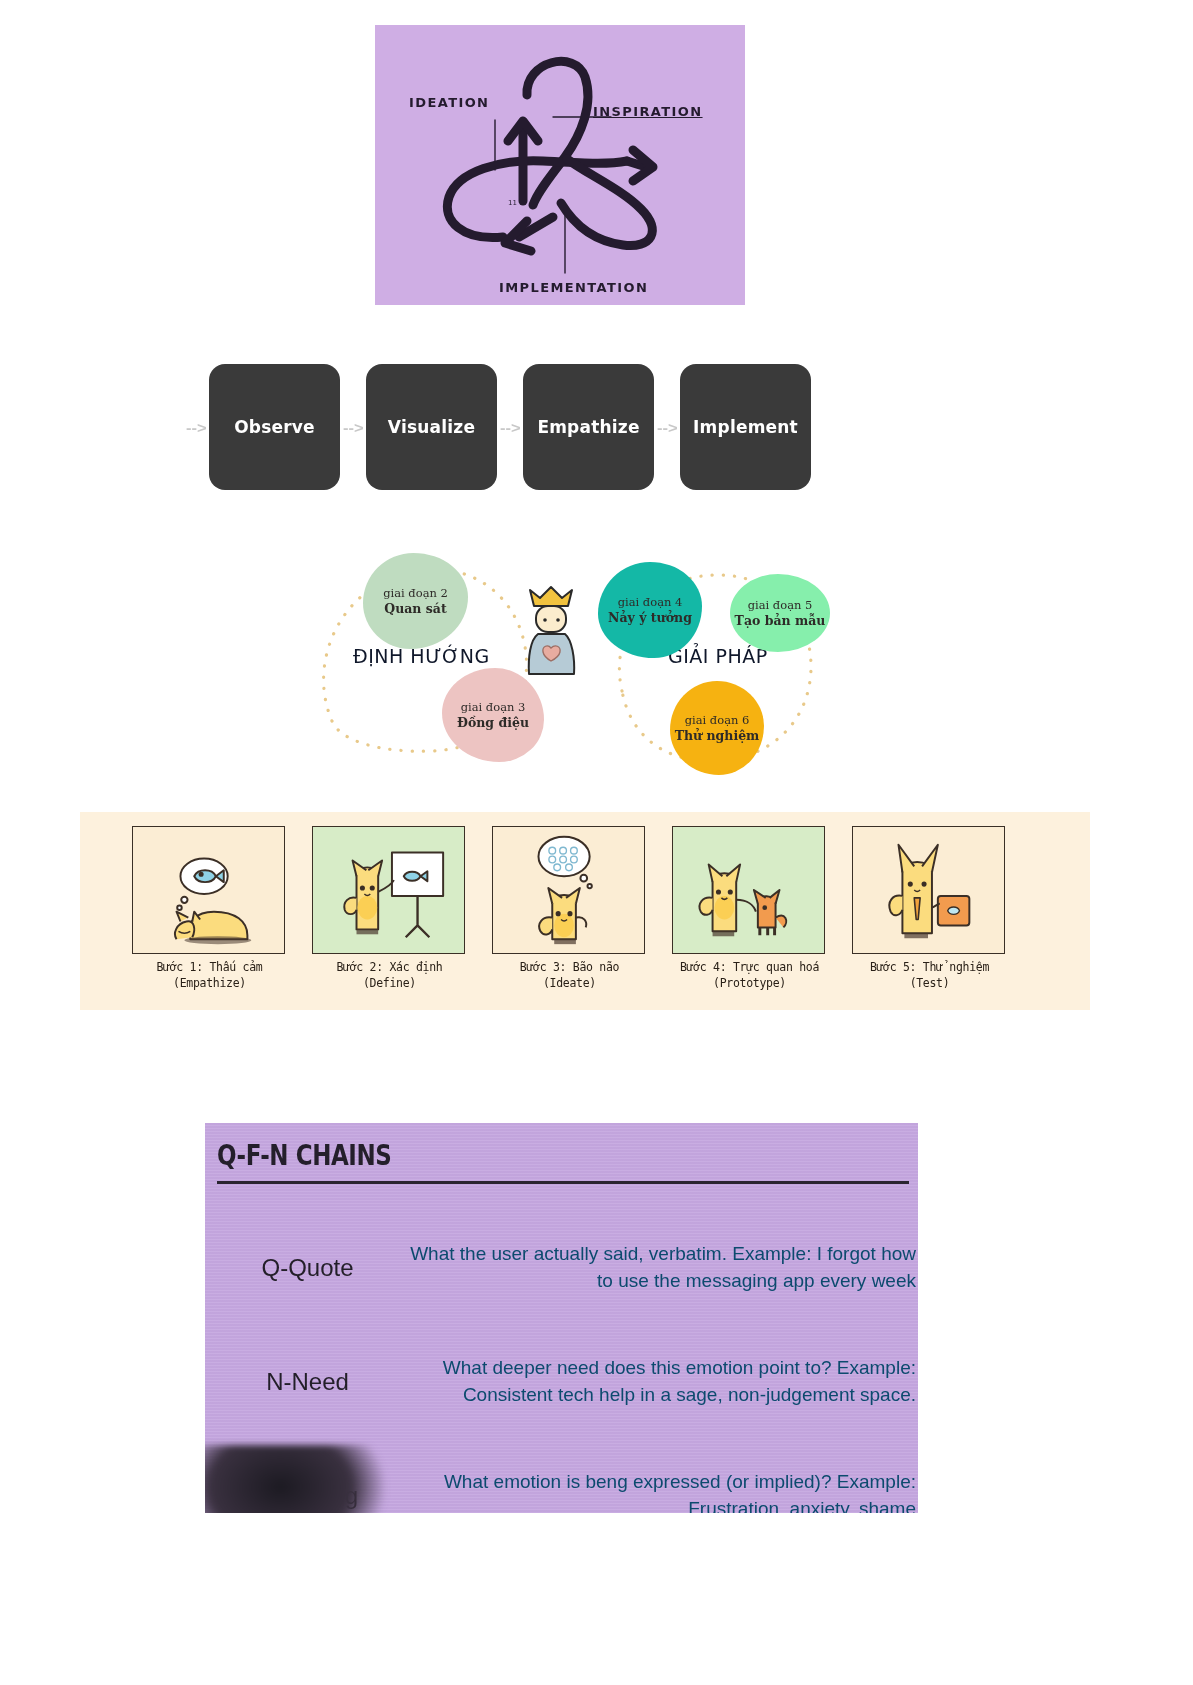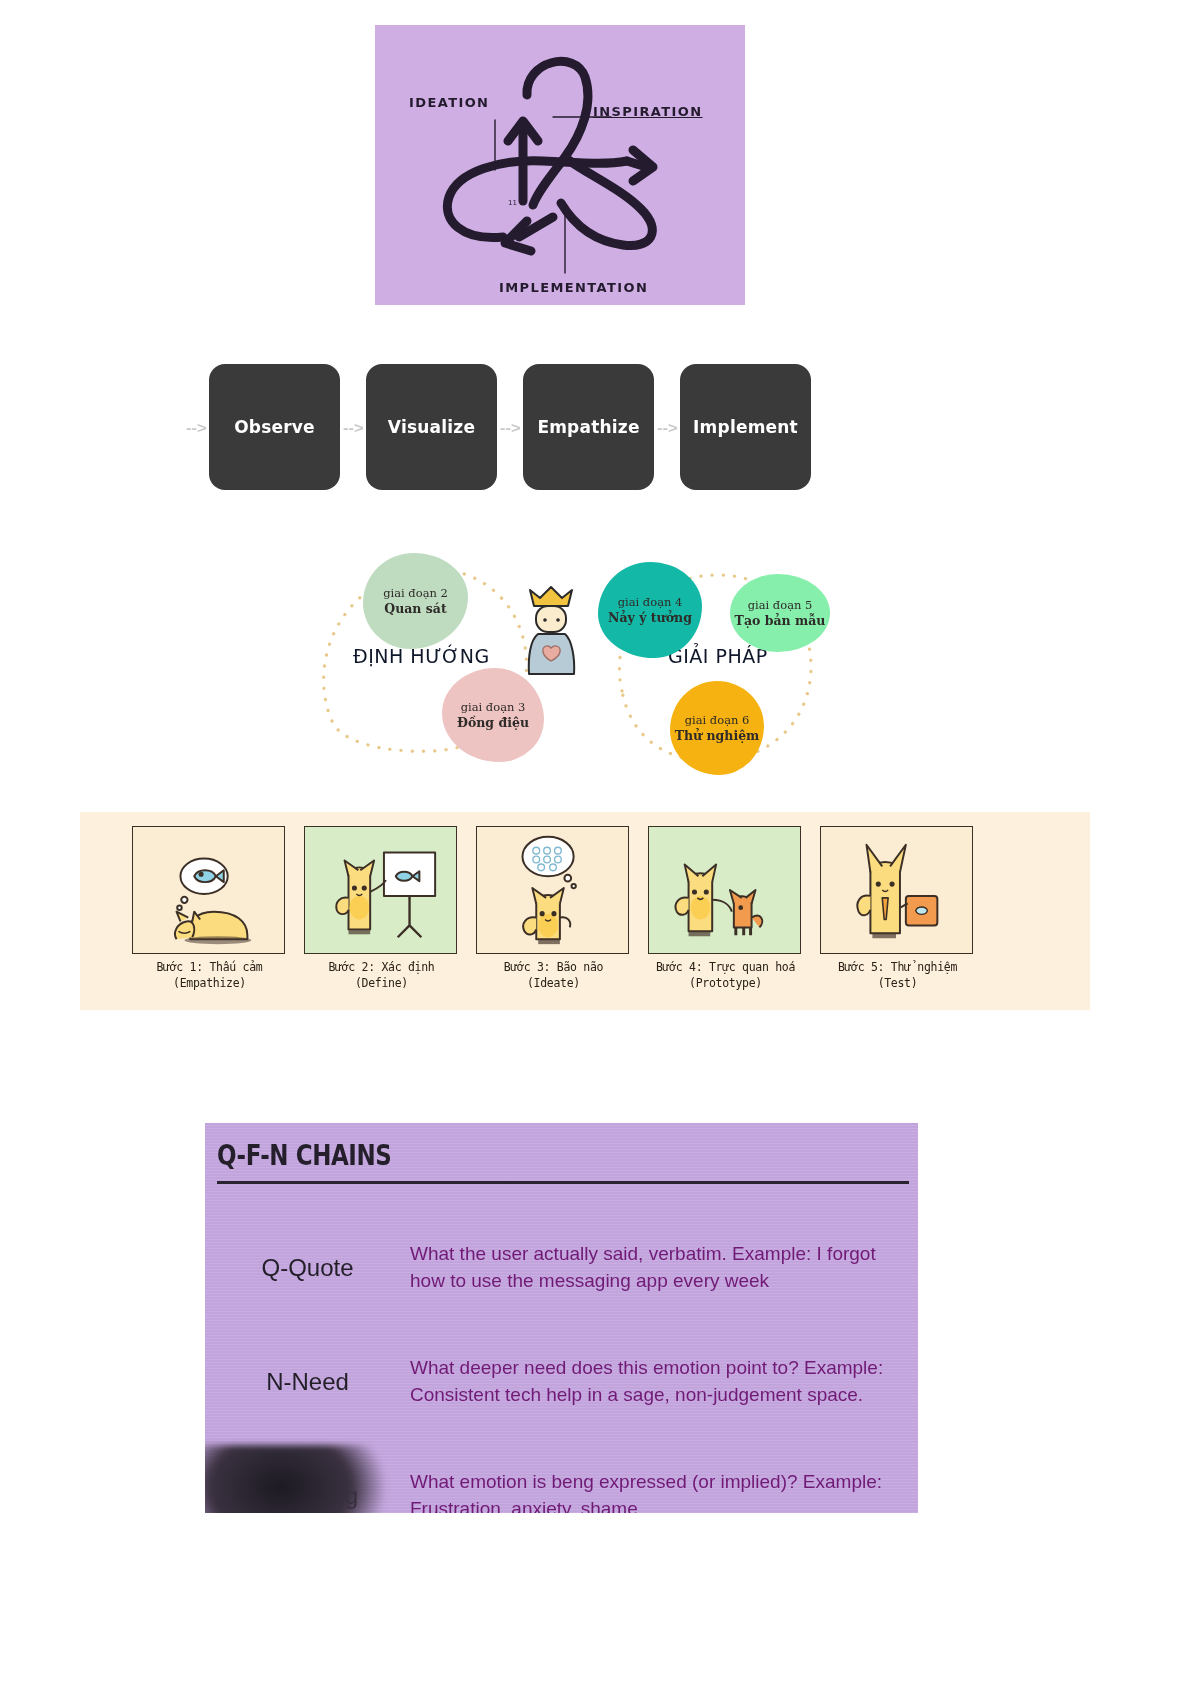--- a/index.html
+++ b/index.html
@@ -69,21 +69,21 @@
   }
   #title-dinhhuong{left:83px;top:110px;}
   #title-giaiphap{left:398px;top:110px;}
   #king{position:absolute;left:250px;top:47px;width:62px;height:96px;}
 
   
   #sec-cats{
     position:absolute;left:80px;top:812px;width:1010px;height:198px;
     background:#fdf1dd;
   }
-  .cat-row{position:absolute;left:52px;top:14px;display:flex;gap:17px;}
+  .cat-row{position:absolute;left:52px;top:14px;display:flex;gap:25px;}
   .cat-cell{width:155px;}
   .cat-frame{
     width:153px;height:128px;border:1.4px solid #3a3026;box-sizing:border-box;
     position:relative;overflow:hidden;
   }
   .cat-frame.cream{background:#fbedd4;}
   .cat-frame.green{background:#d7ecc7;}
   .cat-frame svg{position:absolute;inset:0;width:100%;height:100%;}
   .cat-caption{
     margin-top:6px;text-align:center;color:#2a2118;
@@ -114,22 +114,22 @@
   #qfn-rule{
     position:absolute;left:12px;top:58px;width:692px;height:3px;background:#2a2430;
   }
   #qfn-rows{position:absolute;left:0;top:96px;width:713px;}
   .qfn-row{display:flex;align-items:center;padding:6px 0;}
   .qfn-key{
     width:205px;text-align:center;flex:none;
     font-family:"Liberation Sans", sans-serif;font-size:24px;color:#231f29;
   }
   .qfn-desc{
-    flex:1;padding-right:16px;text-align:left;
-    font-family:"Liberation Sans", sans-serif;font-size:19px;color:#701a75;
+    flex:1;padding-right:2px;text-align:right;
+    font-family:"Liberation Sans", sans-serif;font-size:19px;color:#0c4a6e;
     line-height:1.42;
   }
   #row-q{height:86px;}
   #row-f{height:86px;}
   #row-n{height:118px;}
 </style>
 </head>
 <body>
 
 <div class="stage">

